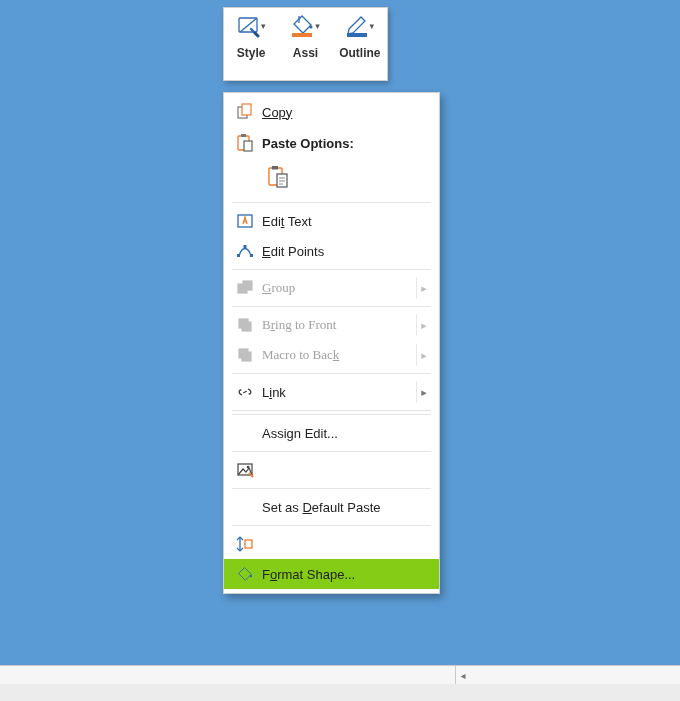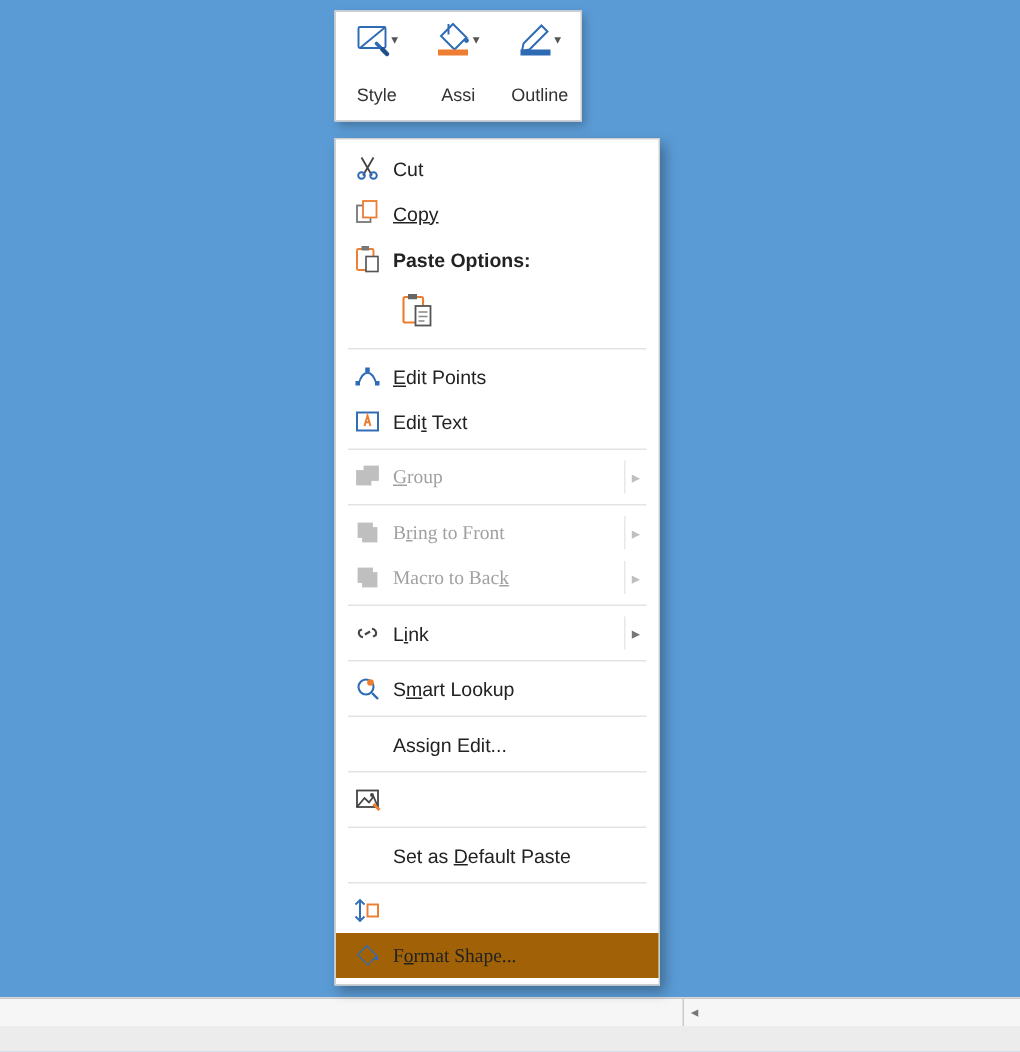--- a/index.html
+++ b/index.html
@@ -14,41 +14,41 @@
 
   
   .mini-toolbar{
     position:absolute;left:223px;top:7px;width:163px;height:68px;
     background:#fff;border:1px solid #cfcfcf;box-shadow:2px 3px 6px rgba(0,0,0,.25);
     display:flex;justify-content:space-around;align-items:flex-start;padding-top:4px;
   }
   .mini-toolbar .btn{display:flex;flex-direction:column;align-items:center;width:50px;cursor:default;}
   .mini-toolbar .btn .iconrow{display:flex;align-items:center;height:28px;}
   .mini-toolbar .btn .caret{font-size:9px;color:#555;margin-left:2px;}
-  .mini-toolbar .btn .lbl{font-size:12px;color:#333;margin-top:16px;}
+  .mini-toolbar .btn .lbl{font-size:12px;color:#333;margin-top:6px;font-weight:bold;}
   .mini-toolbar svg{display:block;}
 
   
   .ctx{
     position:absolute;left:223px;top:92px;width:215px;
     background:#fff;border:1px solid #cfcfcf;box-shadow:3px 4px 8px rgba(0,0,0,.3);
     padding:4px 0;
   }
   .item{
     display:flex;align-items:center;height:30px;padding:0 8px;position:relative;
   }
   .item.tall{height:32px;justify-content:flex-end;}
   .item .ic{width:26px;display:flex;justify-content:center;}
   .item .txt{flex:1;padding-left:4px;white-space:nowrap;}
   .item .sub{width:14px;text-align:center;color:#777;font-size:11px;}
   .item.bold .txt{font-weight:600;}
   .item.disabled{color:#a1a1a1;font-family:Liberation Serif, serif;}
   .item.disabled .sub{color:#bfbfbf;}
   .item.disabled svg *{stroke:#bfbfbf;fill:#bfbfbf;}
-  .item.hover{background:#a16207;font-family:Liberation Serif, serif;}
+  .item.hover{background:#84cc16;}
   .sep{height:1px;margin:3px 8px;background:#e3e3e3;}
   .submenu-divider{position:absolute;right:22px;top:4px;bottom:4px;width:1px;background:#e8e8e8;}
   .paste-row{padding:2px 0 6px 38px;}
   .paste-btn{
     width:30px;height:30px;border:1px solid transparent;display:inline-flex;
     align-items:center;justify-content:center;
   }
   u.acc{text-decoration:underline;}
   svg{overflow:visible;}
 </style>
@@ -105,30 +105,20 @@
           </svg>
       </span>
       <span class="caret">▾</span>
     </div>
     <span class="lbl">Outline</span>
   </div>
 </div>
 
 <div class="ctx">
 
-  <div class="item">
-    <span class="ic">
-      <svg width="16" height="16">
-          <path d="M4 1 L11 13 M12 1 L5 13" stroke="#444" stroke-width="1.2" fill="none"></path>
-          <circle cx="4" cy="13" r="2.2" fill="none" stroke="#2e6bb5" stroke-width="1.3"></circle>
-          <circle cx="12" cy="13" r="2.2" fill="none" stroke="#2e6bb5" stroke-width="1.3"></circle>
-        </svg>
-    </span>
-    <span class="txt"><span>Cut</span></span>
-  </div>
 
   <div class="item">
     <span class="ic">
       <svg width="16" height="16">
           <rect x="1" y="3" width="9" height="11" fill="none" stroke="#777" stroke-width="1.2"></rect>
           <rect x="5" y="0" width="9" height="11" fill="#fff" stroke="#ed7d31" stroke-width="1.2"></rect>
         </svg>
     </span>
     <span class="txt"><u class="acc">Copy</u></span>
   </div>
@@ -153,39 +143,39 @@
           <path d="M11 12h6M11 15h6M11 18h4" stroke="#888" stroke-width="1"></path>
         </svg>
     </span>
   </div>
 
   <div class="sep"></div>
 
   <div class="item">
     <span class="ic">
       <svg width="16" height="16">
+          <rect x="1" y="2" width="14" height="12" fill="none" stroke="#2e6bb5" stroke-width="1.3"></rect>
+          <path d="M6 11 L8 4 L10 11 M6.8 8.5 H9.2" stroke="#ed7d31" stroke-width="1.3" fill="none"></path>
+        </svg>
+    </span>
+    <span class="txt"><span>Edi</span><u class="acc">t</u><span> Text</span></span>
+  </div>
+
+  <div class="item">
+    <span class="ic">
+      <svg width="16" height="16">
           <path d="M2 13 C5 3, 11 3, 14 13" fill="none" stroke="#2e6bb5" stroke-width="1.3"></path>
           <rect x="0" y="11" width="3" height="3" fill="#2e6bb5"></rect>
           <rect x="6.5" y="2" width="3" height="3" fill="#2e6bb5"></rect>
           <rect x="13" y="11" width="3" height="3" fill="#2e6bb5"></rect>
         </svg>
     </span>
     <span class="txt"><u class="acc">E</u><span>dit Points</span></span>
   </div>
 
-  <div class="item">
-    <span class="ic">
-      <svg width="16" height="16">
-          <rect x="1" y="2" width="14" height="12" fill="none" stroke="#2e6bb5" stroke-width="1.3"></rect>
-          <path d="M6 11 L8 4 L10 11 M6.8 8.5 H9.2" stroke="#ed7d31" stroke-width="1.3" fill="none"></path>
-        </svg>
-    </span>
-    <span class="txt"><span>Edi</span><u class="acc">t</u><span> Text</span></span>
-  </div>
-
   <div class="sep"></div>
 
   <div class="item disabled">
     <div class="submenu-divider"></div>
     <span class="ic">
       <svg width="16" height="16">
           <rect x="1" y="4" width="9" height="9" fill="none" stroke="#bfbfbf" stroke-width="1.2"></rect>
           <rect x="6" y="1" width="9" height="9" fill="none" stroke="#bfbfbf" stroke-width="1.2"></rect>
         </svg>
     </span>
@@ -227,30 +217,20 @@
       <svg width="16" height="16">
           <path d="M4 9a3 3 0 0 1 0-5l2 0M12 7a3 3 0 0 1 0 5l-2 0M6 8h4" stroke="#444" stroke-width="1.4" fill="none" transform="rotate(-30 8 8)"></path>
         </svg>
     </span>
     <span class="txt"><span>L</span><u class="acc">i</u><span>nk</span></span>
     <span class="sub">▸</span>
   </div>
 
   <div class="sep"></div>
 
-  <div class="item">
-    <span class="ic">
-      <svg width="16" height="16">
-          <circle cx="7" cy="7" r="5" fill="none" stroke="#2e6bb5" stroke-width="1.4"></circle>
-          <line x1="11" y1="11" x2="15" y2="15" stroke="#2e6bb5" stroke-width="1.6"></line>
-          <circle cx="10" cy="4" r="2.2" fill="#ed7d31"></circle>
-        </svg>
-    </span>
-    <span class="txt"><span>S</span><u class="acc">m</u><span>art Lookup</span></span>
-  </div>
 
   <div class="sep"></div>
 
   <div class="item">
     <span class="ic"></span>
     <span class="txt"><span>Assi</span><u class="acc">g</u><span>n Edit...</span></span>
   </div>
 
   <div class="sep"></div>
 

